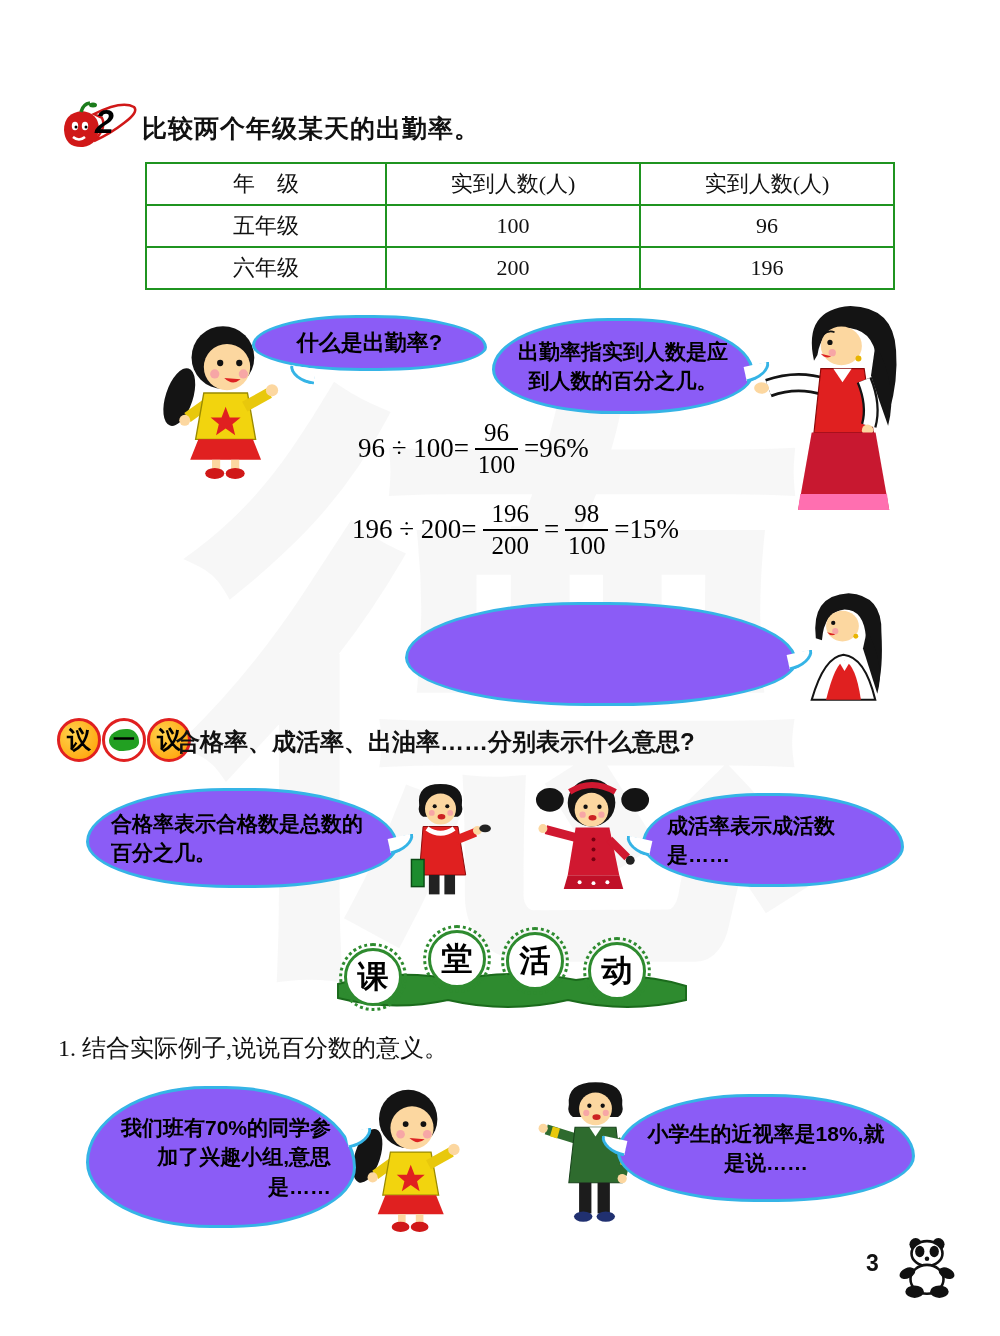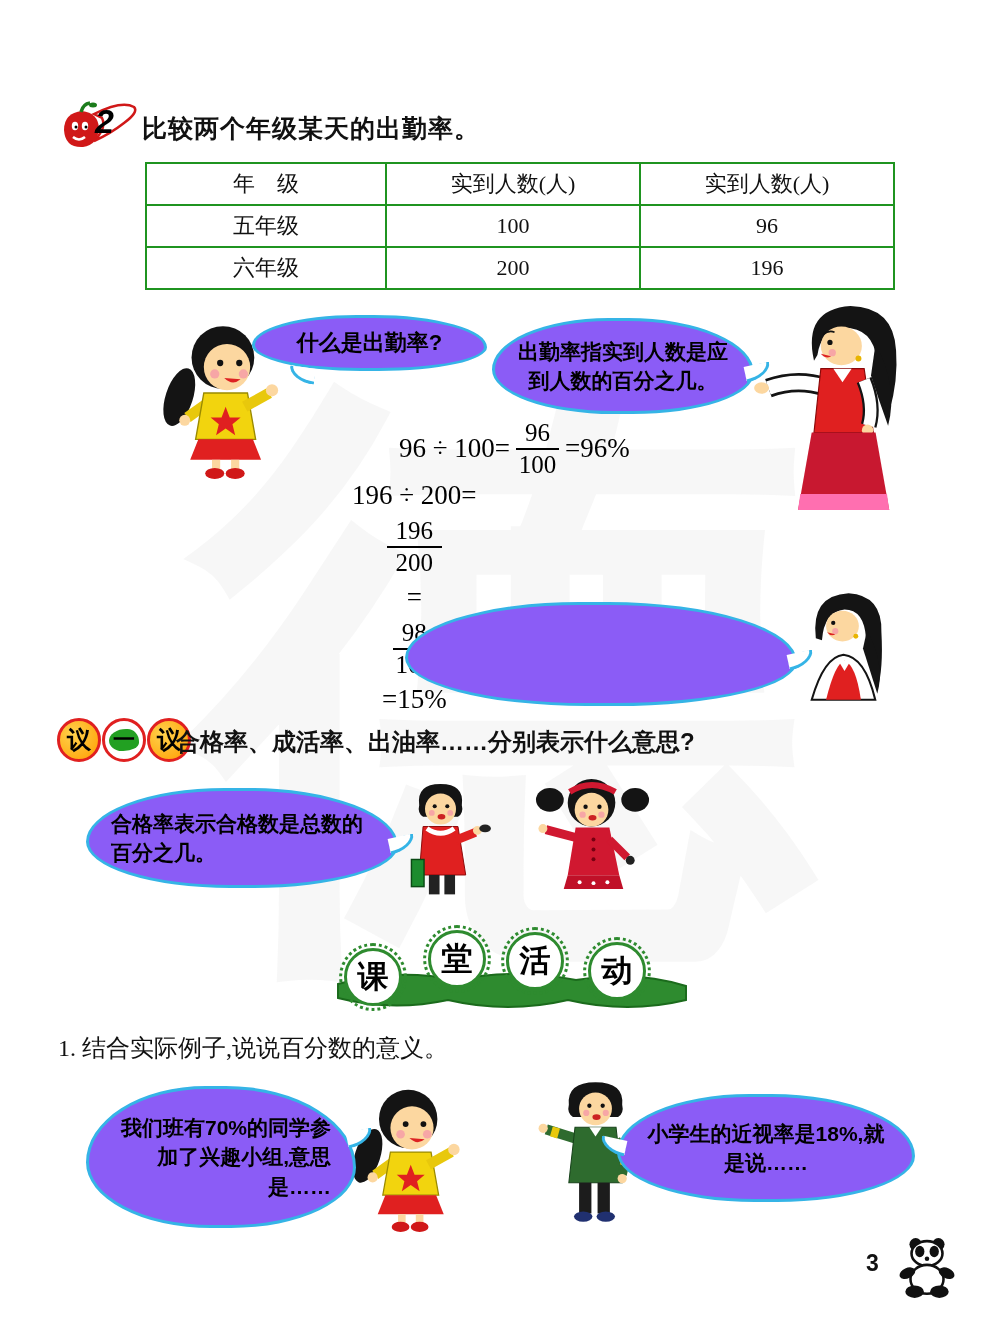--- a/index.html
+++ b/index.html
@@ -196,29 +196,29 @@
     <ellipse cx="14" cy="79" rx="6.5" ry="5" fill="#fcd7a0"></ellipse>
     <path d="M66 62 L104 62 L112 118 L60 118 Z" fill="#e02020" stroke="#8a0808" stroke-width="1"></path>
     <polygon points="77,62 93,62 85,74" fill="#fff"></polygon>
     <path d="M104 72 Q113 94 108 112" stroke="#141414" stroke-width="14" fill="none"></path>
     <path d="M104 72 Q113 94 108 112" stroke="#ffffff" stroke-width="10" fill="none"></path>
     <circle cx="107" cy="116" r="5" fill="#fcd7a0"></circle>
     <path d="M58 118 L114 118 L126 186 L46 186 Z" fill="#c81830"></path>
     <polygon points="48,172 124,172 126,186 46,186" fill="#ff6fb0"></polygon>
   </svg>
 
-  <div class="eq" style="left:358px; top:419px;margin-left:41px;">
+  <div class="eq" style="left:358px; top:419px;">
     <span>96 ÷ 100=</span>
     <span class="frac">
       <span class="num">96</span>
       <span class="den">100</span>
     </span>
     <span>=96%</span>
   </div>
-  <div class="eq" style="left:352px; top:480px;flex-direction:column;">
+  <div class="eq" style="left:352px; top:500px;">
     <span>196 ÷ 200=</span>
     <span class="frac">
       <span class="num">196</span>
       <span class="den">200</span>
     </span>
     <span>=</span>
     <span class="frac">
       <span class="num">98</span>
       <span class="den">100</span>
     </span>
@@ -294,20 +294,24 @@
       <circle cx="62" cy="74" r="2" fill="#701"></circle>
       <circle cx="62" cy="84" r="2" fill="#701"></circle>
     <path d="M78 64 L96 82" stroke="#d01830" stroke-width="8" fill="none"></path>
     <circle cx="99" cy="85" r="4.5" fill="#222"></circle>
     <path d="M36 100 L88 100 L92 114 L32 114 Z" fill="#c01028"></path>
     <circle cx="48" cy="107" r="2" fill="#fff"></circle>
       <circle cx="62" cy="108" r="2" fill="#fff"></circle>
       <circle cx="76" cy="107" r="2" fill="#fff"></circle>
   </svg>
 
+  <div class="bubble" style="left:642px; top:793px; width:262px; height:94px; font-size:21px; text-align:left;">
+    <span class="btext">成活率表示成活数是……</span>
+    <i class="tail l"></i>
+  </div>
 
   <div class="banner">
     <svg class="ribbon" viewBox="0 0 352 52">
       <path d="M2 22 Q60 6 120 18 Q180 6 240 18 Q300 8 350 24 L350 38 Q292 52 232 38 Q172 52 112 38 Q56 50 2 36 Z" fill="#2e8b2f" stroke="#1b6b1c" stroke-width="2"></path>
     </svg>
     <div class="badge b0">课</div>
     <div class="badge b1">堂</div>
     <div class="badge b2">活</div>
     <div class="badge b3">动</div>
   </div>

